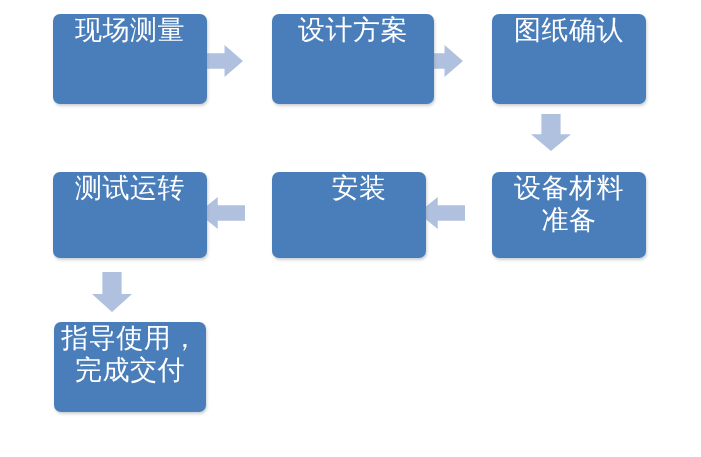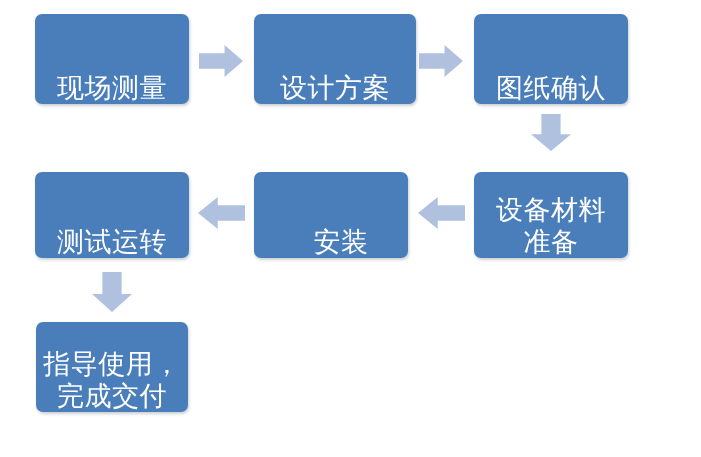--- a/index.html
+++ b/index.html
@@ -18,27 +18,28 @@
     background: #ffffff;
     overflow: hidden;
   }
   .node {
     position: absolute;
     box-sizing: border-box;
     background: #4A7EBB;
     border-radius: 7px;
     color: #ffffff;
     display: flex;
-    align-items: flex-end;
+    align-items: flex-start;
     justify-content: center;
     text-align: center;
     line-height: 1.18;
     font-size: 27px;
     letter-spacing: 0.5px;
     box-shadow: 1px 2px 3px rgba(140, 150, 165, 0.45);
+    margin-left: 18px;
     -webkit-font-smoothing: antialiased;
   }
   .node .label {
     display: block;
     white-space: pre-line;
     padding: 0 4px;
   }
   .arrow {
     position: absolute;
   }

